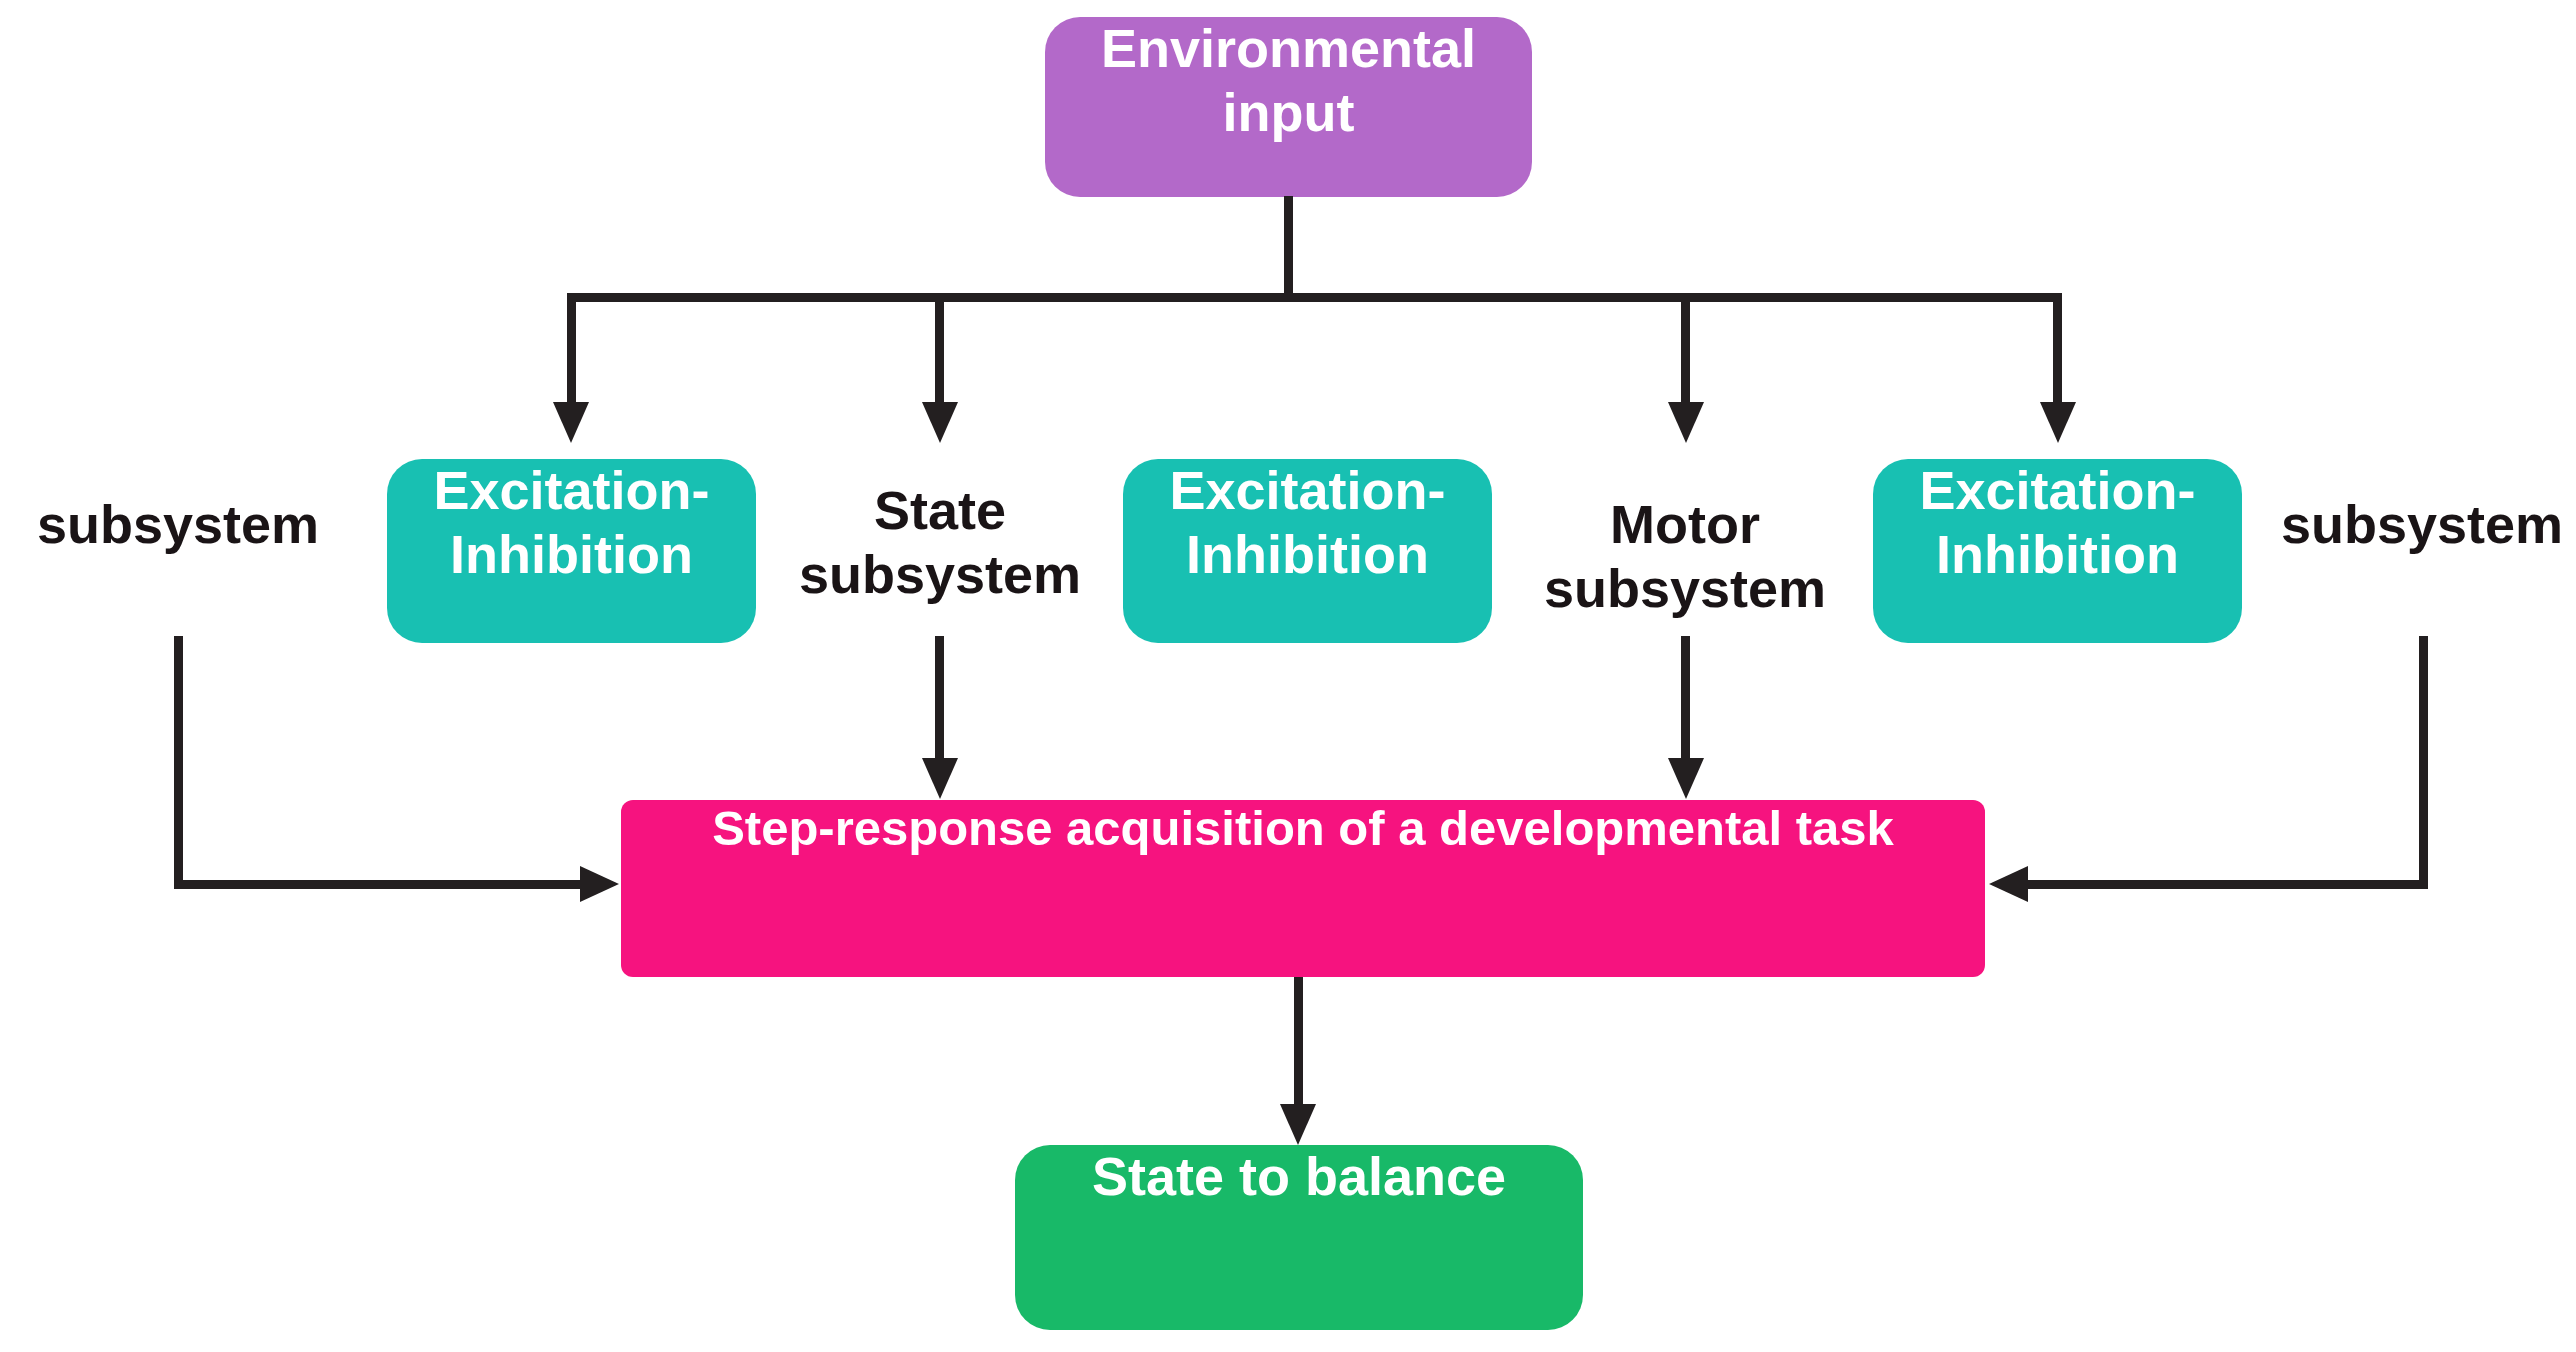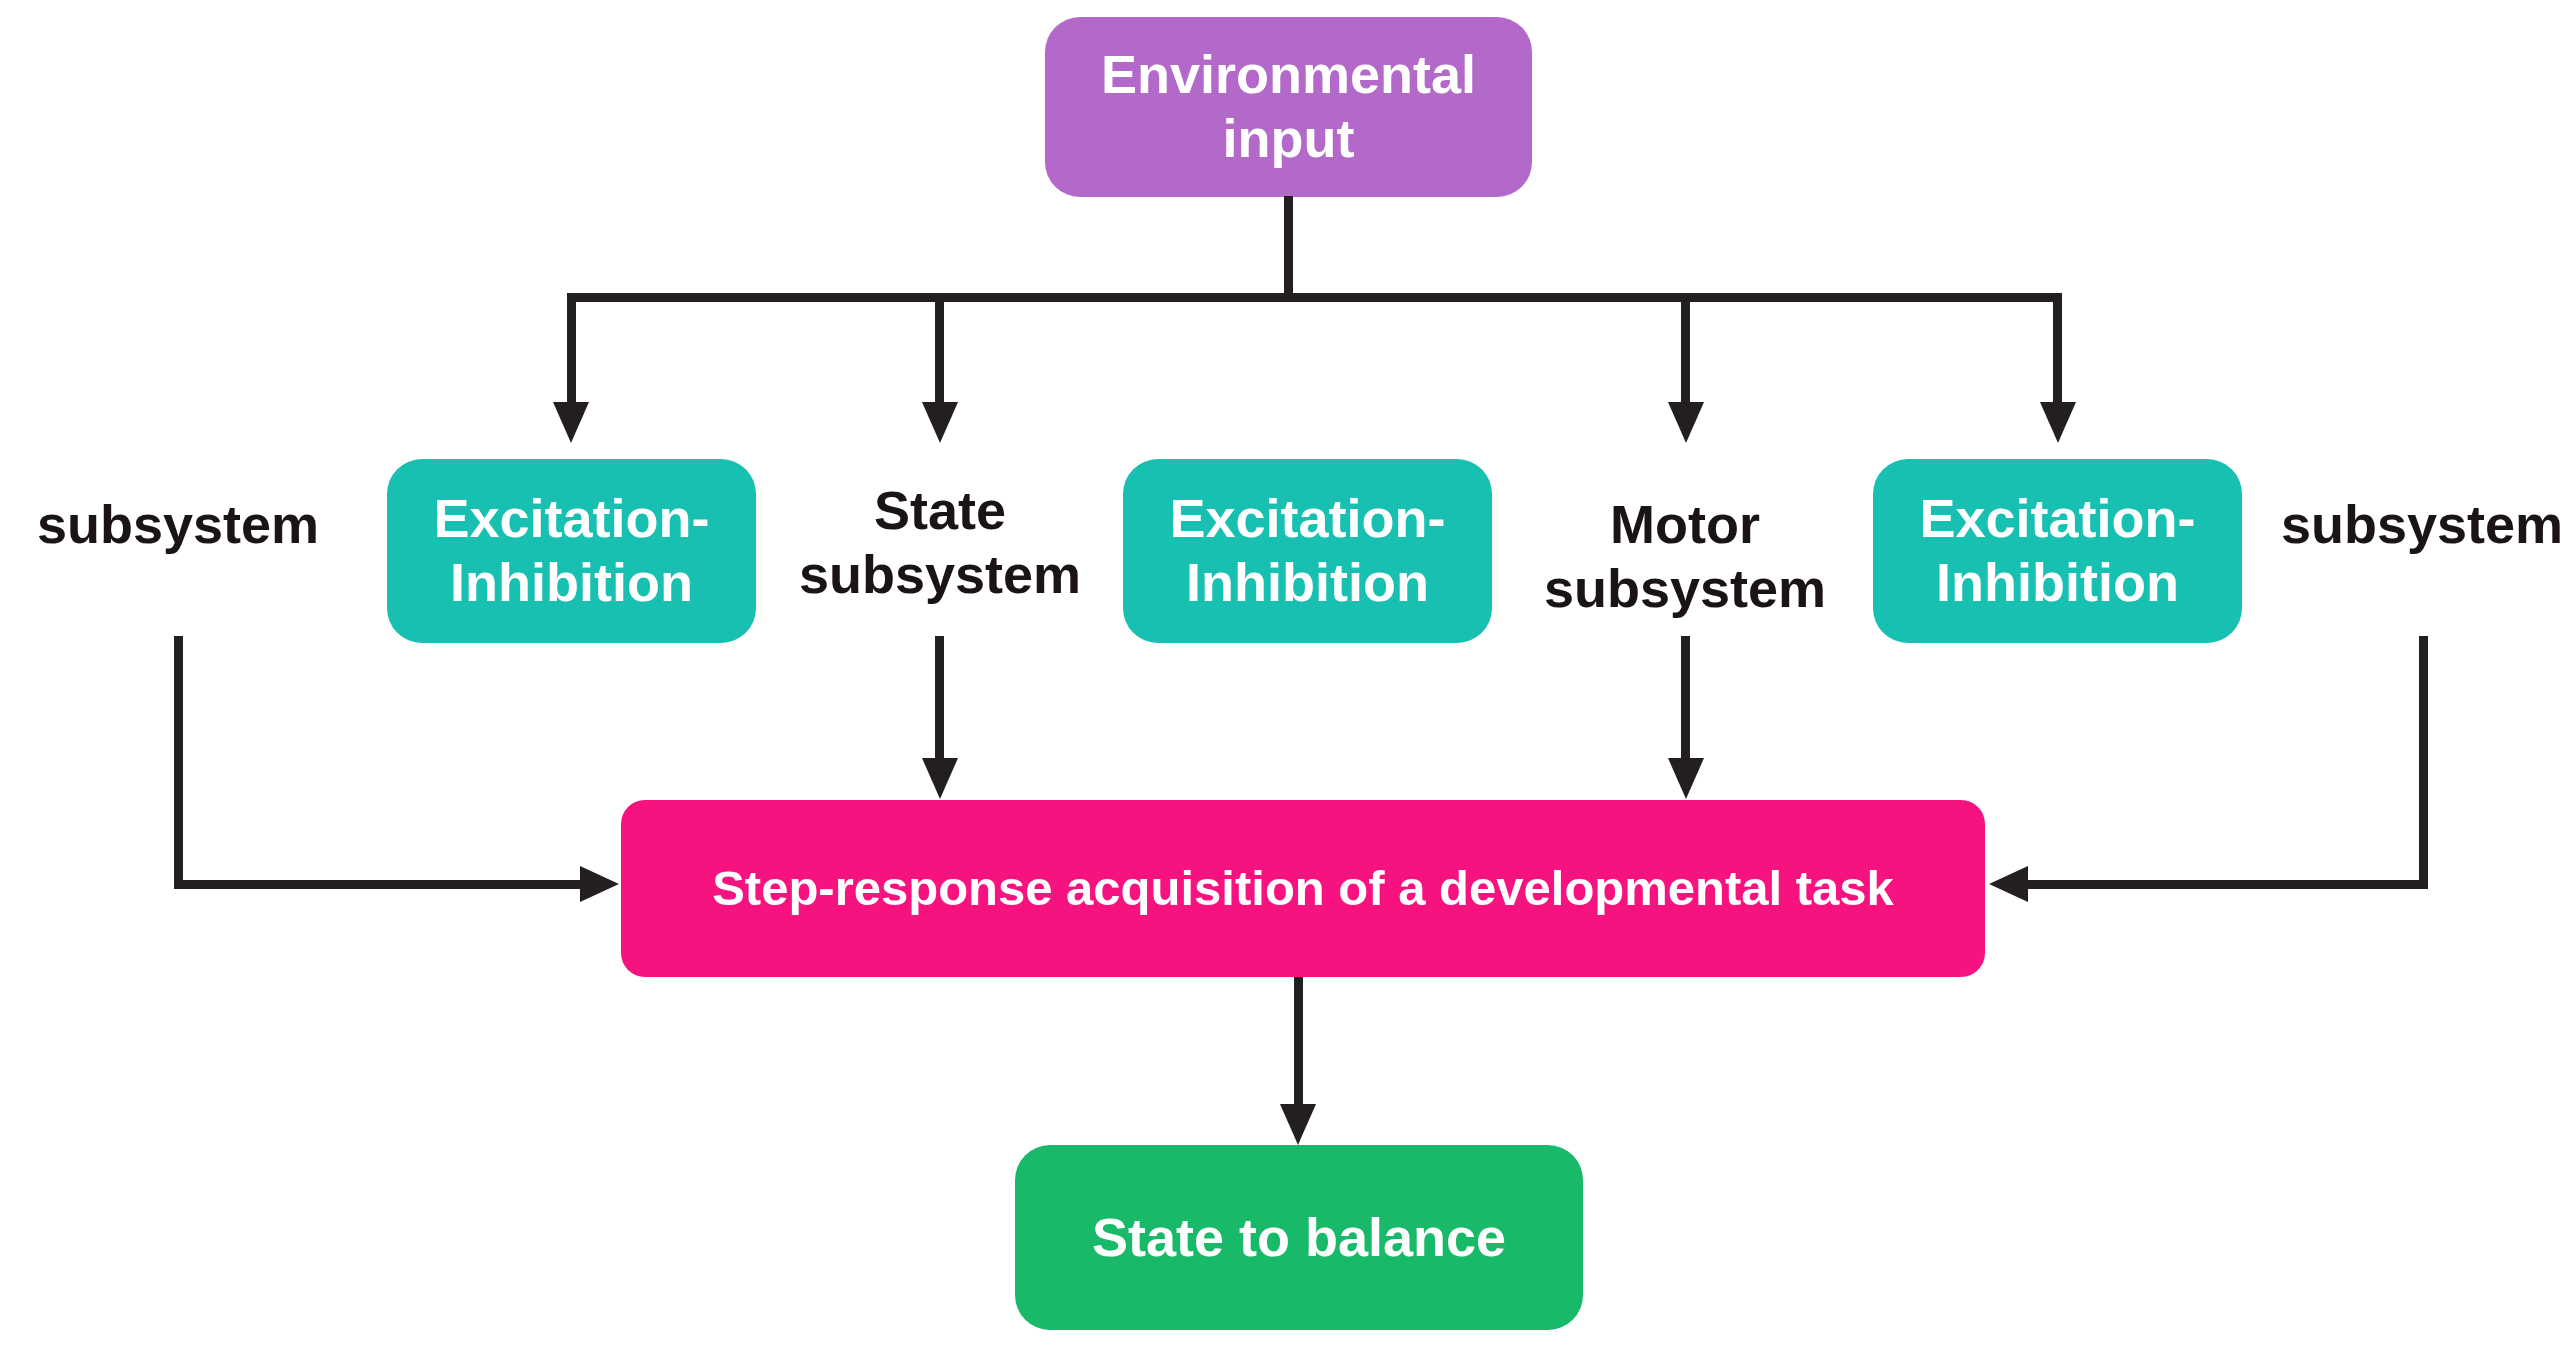--- a/index.html
+++ b/index.html
@@ -9,21 +9,21 @@
     height: 1352px;
     background: #ffffff;
     font-family: "Liberation Sans", "DejaVu Sans", sans-serif;
     overflow: hidden;
   }
   .node {
     position: absolute;
     display: flex;
     flex-direction: column;
     align-items: center;
-    justify-content: center;
+    justify-content: flex-start;
     text-align: center;
     color: #ffffff;
     font-weight: 700;
     font-size: 54px;
     line-height: 1.18;
     border-radius: 35px;
   }
   .plain-label {
     position: absolute;
     display: flex;
@@ -40,21 +40,21 @@
   .line { position: absolute; background: #231f20; }
   .ah { position: absolute; width: 0; height: 0; }
   .ah-down  { border-left: 18px solid transparent; border-right: 18px solid transparent; border-top: 41px solid #231f20; }
   .ah-right { border-top: 18px solid transparent; border-bottom: 18px solid transparent; border-left: 39px solid #231f20; }
   .ah-left  { border-top: 18px solid transparent; border-bottom: 18px solid transparent; border-right: 39px solid #231f20; }
 
   #env-box   { left: 1045px; top: 17px;   width: 487px;  height: 180px; }
   #ei-box-1  { left: 387px;  top: 459px;  width: 369px;  height: 184px; }
   #ei-box-2  { left: 1123px; top: 459px;  width: 369px;  height: 184px; }
   #ei-box-3  { left: 1873px; top: 459px;  width: 369px;  height: 184px; }
-  #step-box  { left: 621px; top: 800px; width: 1364px; height: 177px; font-size: 49px; white-space: nowrap; border-radius: 24px; }
+  #step-box  { left: 621px; top: 800px; width: 1364px; height: 177px; font-size: 49px; white-space: nowrap; border-radius: 12px; }
   #return-box{ left: 1015px; top: 1145px; width: 568px;  height: 185px; }
 
   #lbl-autonomous { left: -19px;  top: 493px; }
   #lbl-state      { left: 743px; top: 479px; }
   #lbl-motor      { left: 1488px; top: 493px; }
   #lbl-attention  { left: 2225px; top: 493px; }
 
   
   #env-vline   { left: 1284px; top: 196px; width: 8.6px; height: 101px; }
   #branch-line { left: 567px;  top: 293px; width: 1495px; height: 8.6px; }

